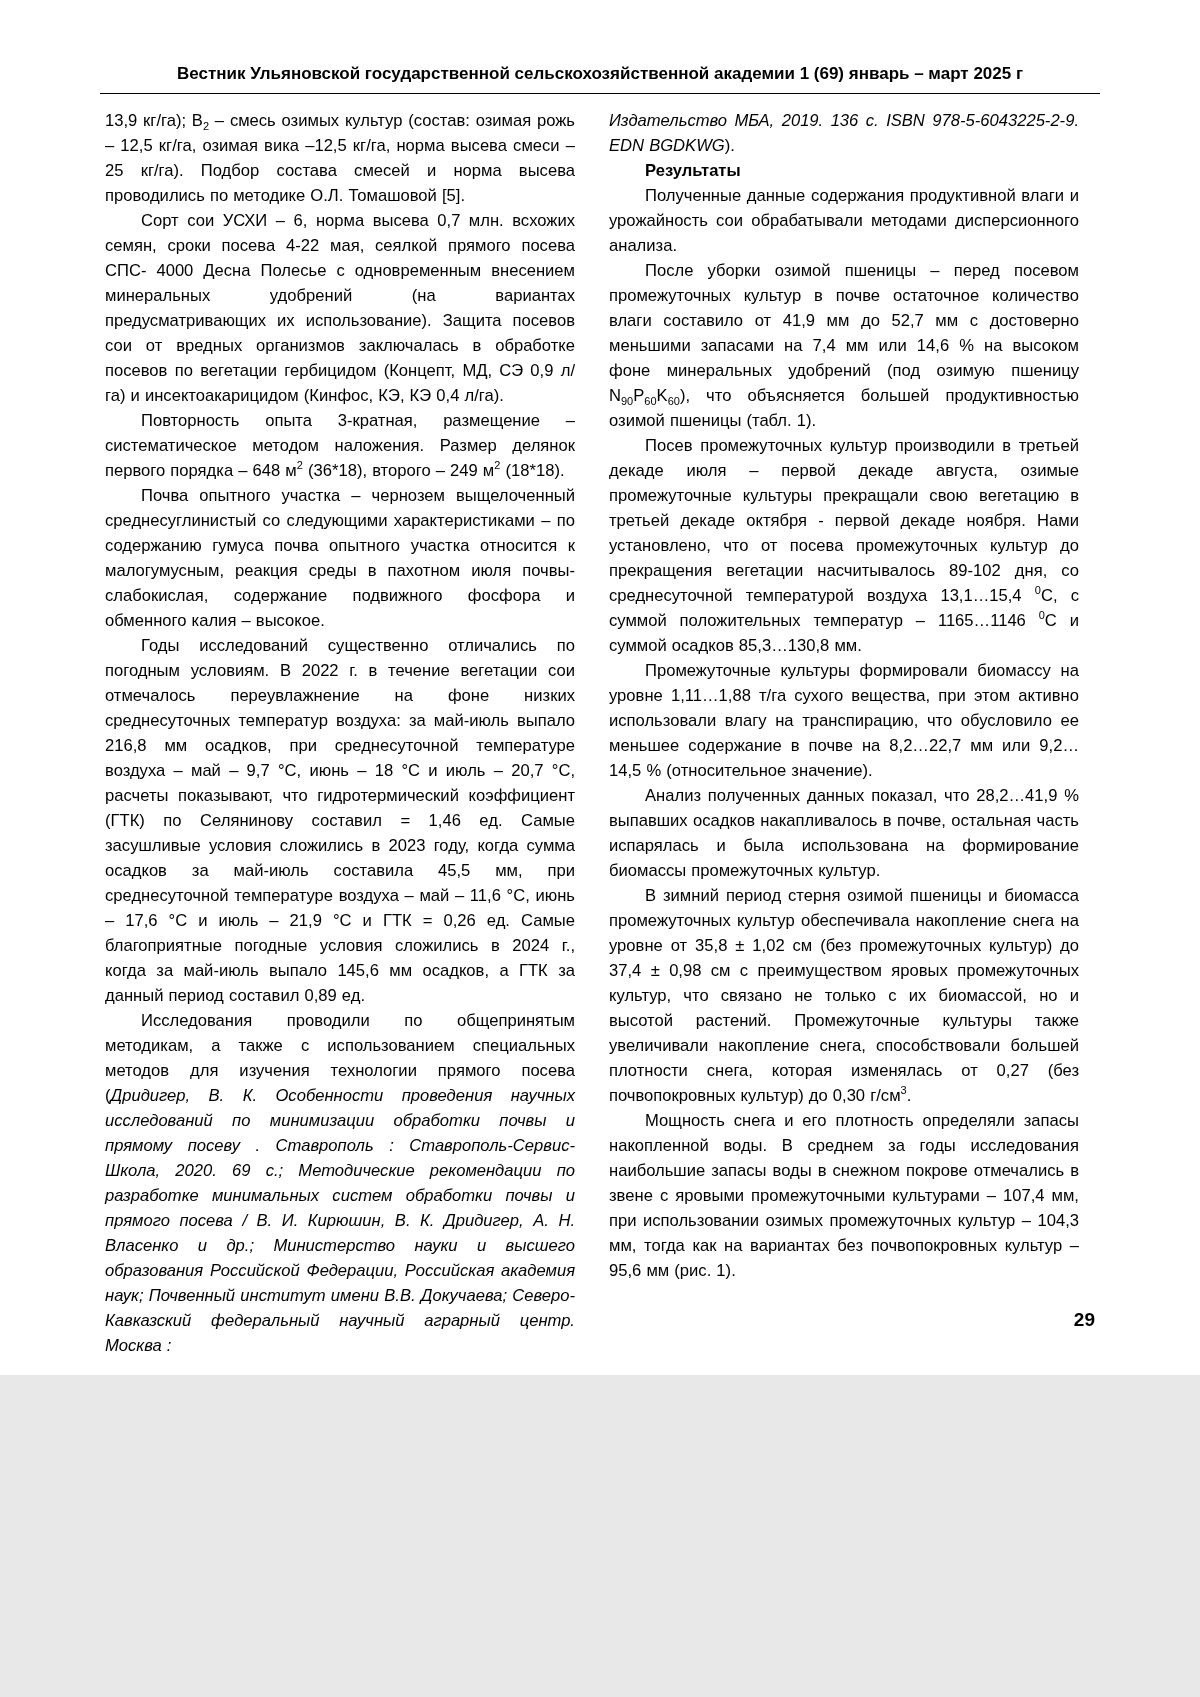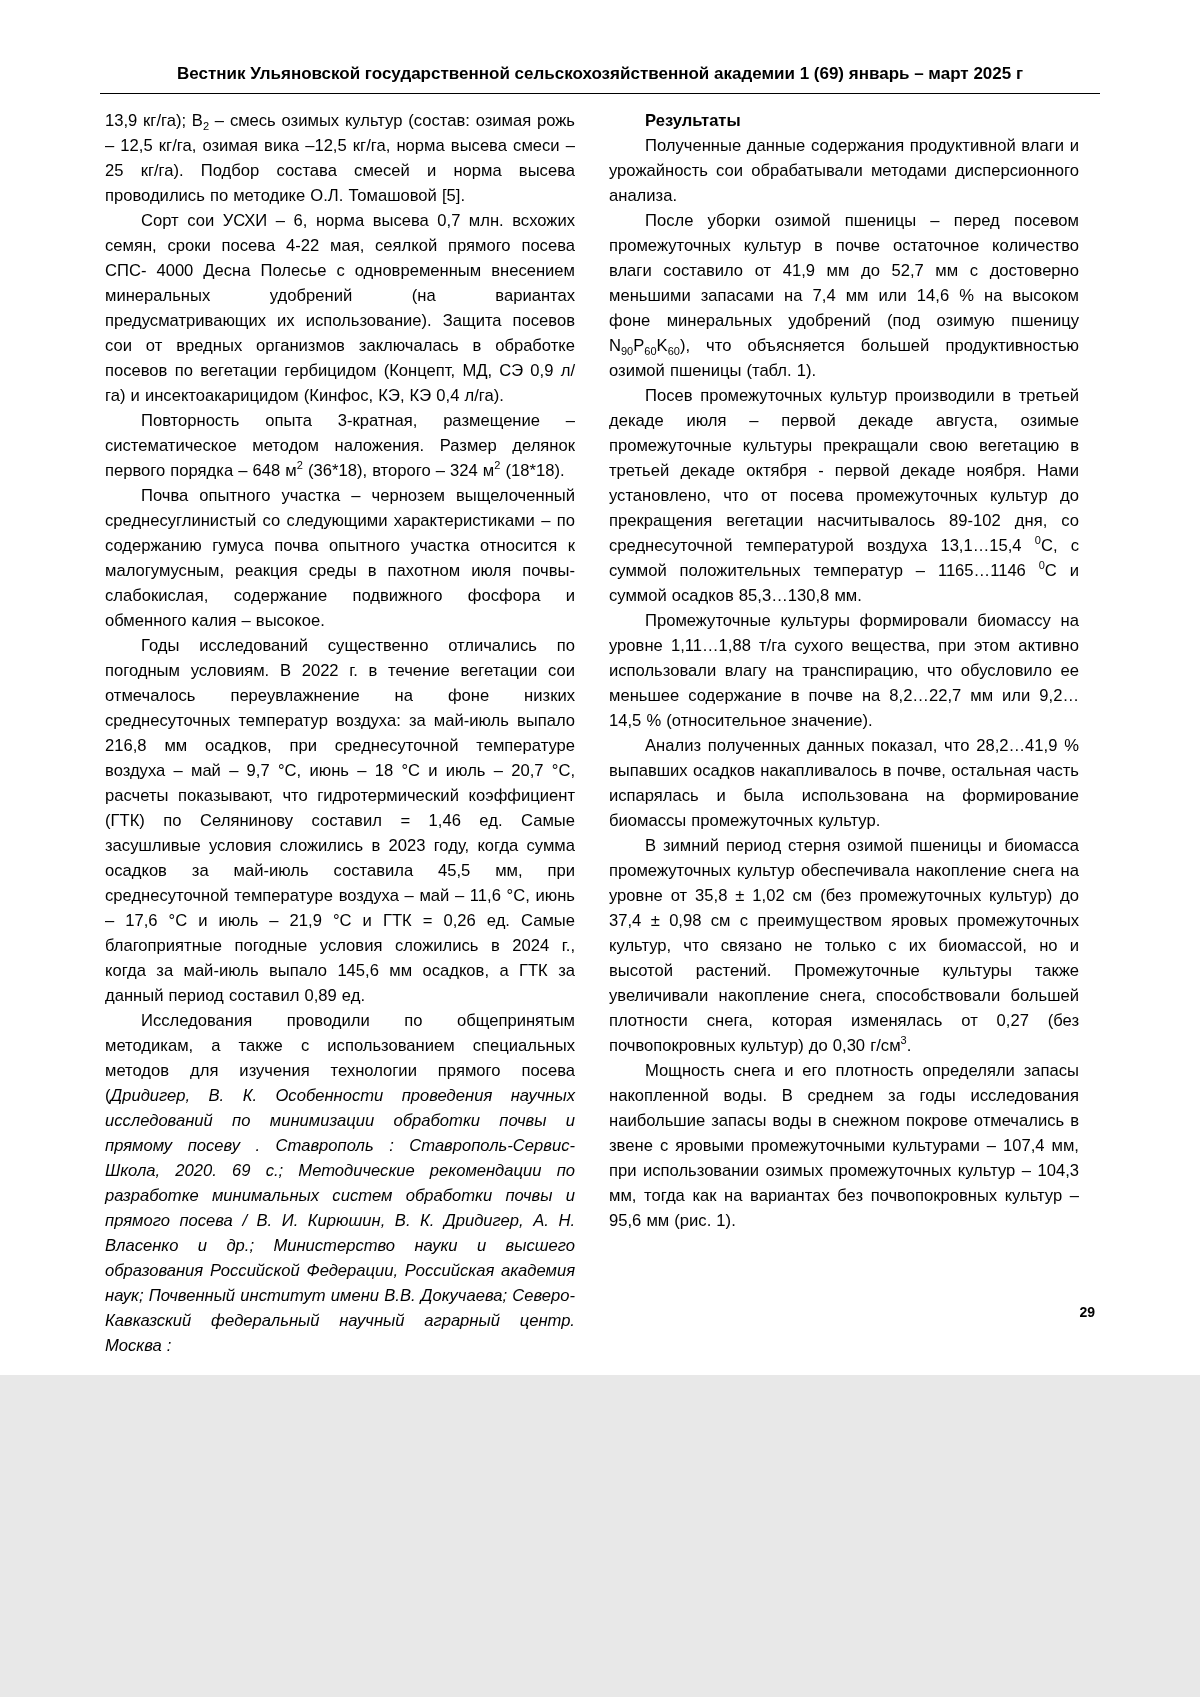--- a/index.html
+++ b/index.html
@@ -36,42 +36,43 @@
     line-height: 25px;
     word-spacing: 0.5px;
   }
   p.para.indent { text-indent: 36px; }
   .it { font-style: italic; }
   .bd { font-weight: 700; }
   sub, sup { font-size: 11px; line-height: 0; }
   .footer {
     position: absolute;
     right: 105px;
-    bottom: 55px;
+    bottom: 44px;
     font-weight: 700;
-    font-size: 14px;
+    font-size: 19px;
   }
 </style>
 </head>
 <body>
 
 <div class="page">
 
   <div class="header">Вестник Ульяновской государственной сельскохозяйственной академии 1 (69) январь – март 2025 г</div>
 
   <div class="columns">
     <section class="col" id="col-left">
         <p class="para"><span>13,9 кг/га); В</span><sub>2</sub><span> – смесь озимых культур (состав: озимая рожь – 12,5 кг/га, озимая вика –12,5 кг/га, норма высева смеси – 25 кг/га). Подбор состава смесей и норма высева проводились по методике О.Л. Томашовой [5].</span></p>
         <p class="para indent"><span>Сорт сои УСХИ – 6, норма высева 0,7 млн. всхожих семян, сроки посева 4-22 мая, сеялкой прямого посева СПС- 4000 Десна Полесье с одновременным внесением минеральных удобрений (на вариантах предусматривающих их использование). Защита посевов сои от вредных организмов заключалась в обработке посевов по вегетации гербицидом (Концепт, МД, СЭ 0,9 л/га) и инсектоакарицидом (Кинфос, КЭ, КЭ 0,4 л/га).</span></p>
-        <p class="para indent"><span>Повторность опыта 3-кратная, размещение – систематическое методом наложения. Размер делянок первого порядка – 648 м</span><sup>2</sup><span> (36*18), второго – 324 м</span><sup>2</sup><span> (18*18).</span></p>
+        <p class="para indent"><span>Повторность опыта 3-кратная, размещение – систематическое методом наложения. Размер делянок первого порядка – 648 м</span><sup>2</sup><span> (36*18), второго – 249 м</span><sup>2</sup><span> (18*18).</span></p>
         <p class="para indent"><span>Почва опытного участка – чернозем выщелоченный среднесуглинистый со следующими характеристиками – по содержанию гумуса почва опытного участка относится к малогумусным, реакция среды в пахотном июля почвы-слабокислая, содержание подвижного фосфора и обменного калия – высокое.</span></p>
         <p class="para indent"><span>Годы исследований существенно отличались по погодным условиям. В 2022 г. в течение вегетации сои отмечалось переувлажнение на фоне низких среднесуточных температур воздуха: за май-июль выпало 216,8 мм осадков, при среднесуточной температуре воздуха – май – 9,7 °С, июнь – 18 °С и июль – 20,7 °С, расчеты показывают, что гидротермический коэффициент (ГТК) по Селянинову составил = 1,46 ед. Самые засушливые условия сложились в 2023 году, когда сумма осадков за май-июль составила 45,5 мм, при среднесуточной температуре воздуха – май – 11,6 °С, июнь – 17,6 °С и июль – 21,9 °С и ГТК = 0,26 ед. Самые благоприятные погодные условия сложились в 2024 г., когда за май-июль выпало 145,6 мм осадков, а ГТК за данный период составил 0,89 ед.</span></p>
         <p class="para indent"><span>Исследования проводили по общепринятым методикам, а также с использованием специальных методов для изучения технологии прямого посева (</span><span class="it">Дридигер, В. К. Особенности проведения научных исследований по минимизации обработки почвы и прямому посеву . Ставрополь : Ставрополь-Сервис-Школа, 2020. 69 с.; Методические рекомендации по разработке минимальных систем обработки почвы и прямого посева / В. И. Кирюшин, В. К. Дридигер, А. Н. Власенко и др.; Министерство науки и высшего образования Российской Федерации, Российская академия наук; Почвенный институт имени В.В. Докучаева; Северо-Кавказский федеральный научный аграрный центр. Москва :</span></p>
       </section>
     <section class="col" id="col-right">
+        <p class="para"><span class="it">Издательство МБА, 2019. 136 с. ISBN 978-5-6043225-2-9. EDN BGDKWG</span><span>).</span></p>
         <p class="para indent"><span class="bd">Результаты</span></p>
         <p class="para indent"><span>Полученные данные содержания продуктивной влаги и урожайность сои обрабатывали методами дисперсионного анализа.</span></p>
         <p class="para indent"><span>После уборки озимой пшеницы – перед посевом промежуточных культур в почве остаточное количество влаги составило от 41,9 мм до 52,7 мм с достоверно меньшими запасами на 7,4 мм или 14,6 % на высоком фоне минеральных удобрений (под озимую пшеницу N</span><sub>90</sub><span>P</span><sub>60</sub><span>K</span><sub>60</sub><span>), что объясняется большей продуктивностью озимой пшеницы (табл. 1).</span></p>
         <p class="para indent"><span>Посев промежуточных культур производили в третьей декаде июля – первой декаде августа, озимые промежуточные культуры прекращали свою вегетацию в третьей декаде октября - первой декаде ноября. Нами установлено, что от посева промежуточных культур до прекращения вегетации насчитывалось 89-102 дня, со среднесуточной температурой воздуха 13,1…15,4 </span><sup>0</sup><span>С, с суммой положительных температур – 1165…1146 </span><sup>0</sup><span>С и суммой осадков 85,3…130,8 мм.</span></p>
         <p class="para indent"><span>Промежуточные культуры формировали биомассу на уровне 1,11…1,88 т/га сухого вещества, при этом активно использовали влагу на транспирацию, что обусловило ее меньшее содержание в почве на 8,2…22,7 мм или 9,2…14,5 % (относительное значение).</span></p>
         <p class="para indent"><span>Анализ полученных данных показал, что 28,2…41,9 % выпавших осадков накапливалось в почве, остальная часть испарялась и была использована на формирование биомассы промежуточных культур.</span></p>
         <p class="para indent"><span>В зимний период стерня озимой пшеницы и биомасса промежуточных культур обеспечивала накопление снега на уровне от 35,8 ± 1,02 см (без промежуточных культур) до 37,4 ± 0,98 см с преимуществом яровых промежуточных культур, что связано не только с их биомассой, но и высотой растений. Промежуточные культуры также увеличивали накопление снега, способствовали большей плотности снега, которая изменялась от 0,27 (без почвопокровных культур) до 0,30 г/см</span><sup>3</sup><span>.</span></p>
         <p class="para indent"><span>Мощность снега и его плотность определяли запасы накопленной воды. В среднем за годы исследования наибольшие запасы воды в снежном покрове отмечались в звене с яровыми промежуточными культурами – 107,4 мм, при использовании озимых промежуточных культур – 104,3 мм, тогда как на вариантах без почвопокровных культур – 95,6 мм (рис. 1).</span></p>
       </section>
   </div>

